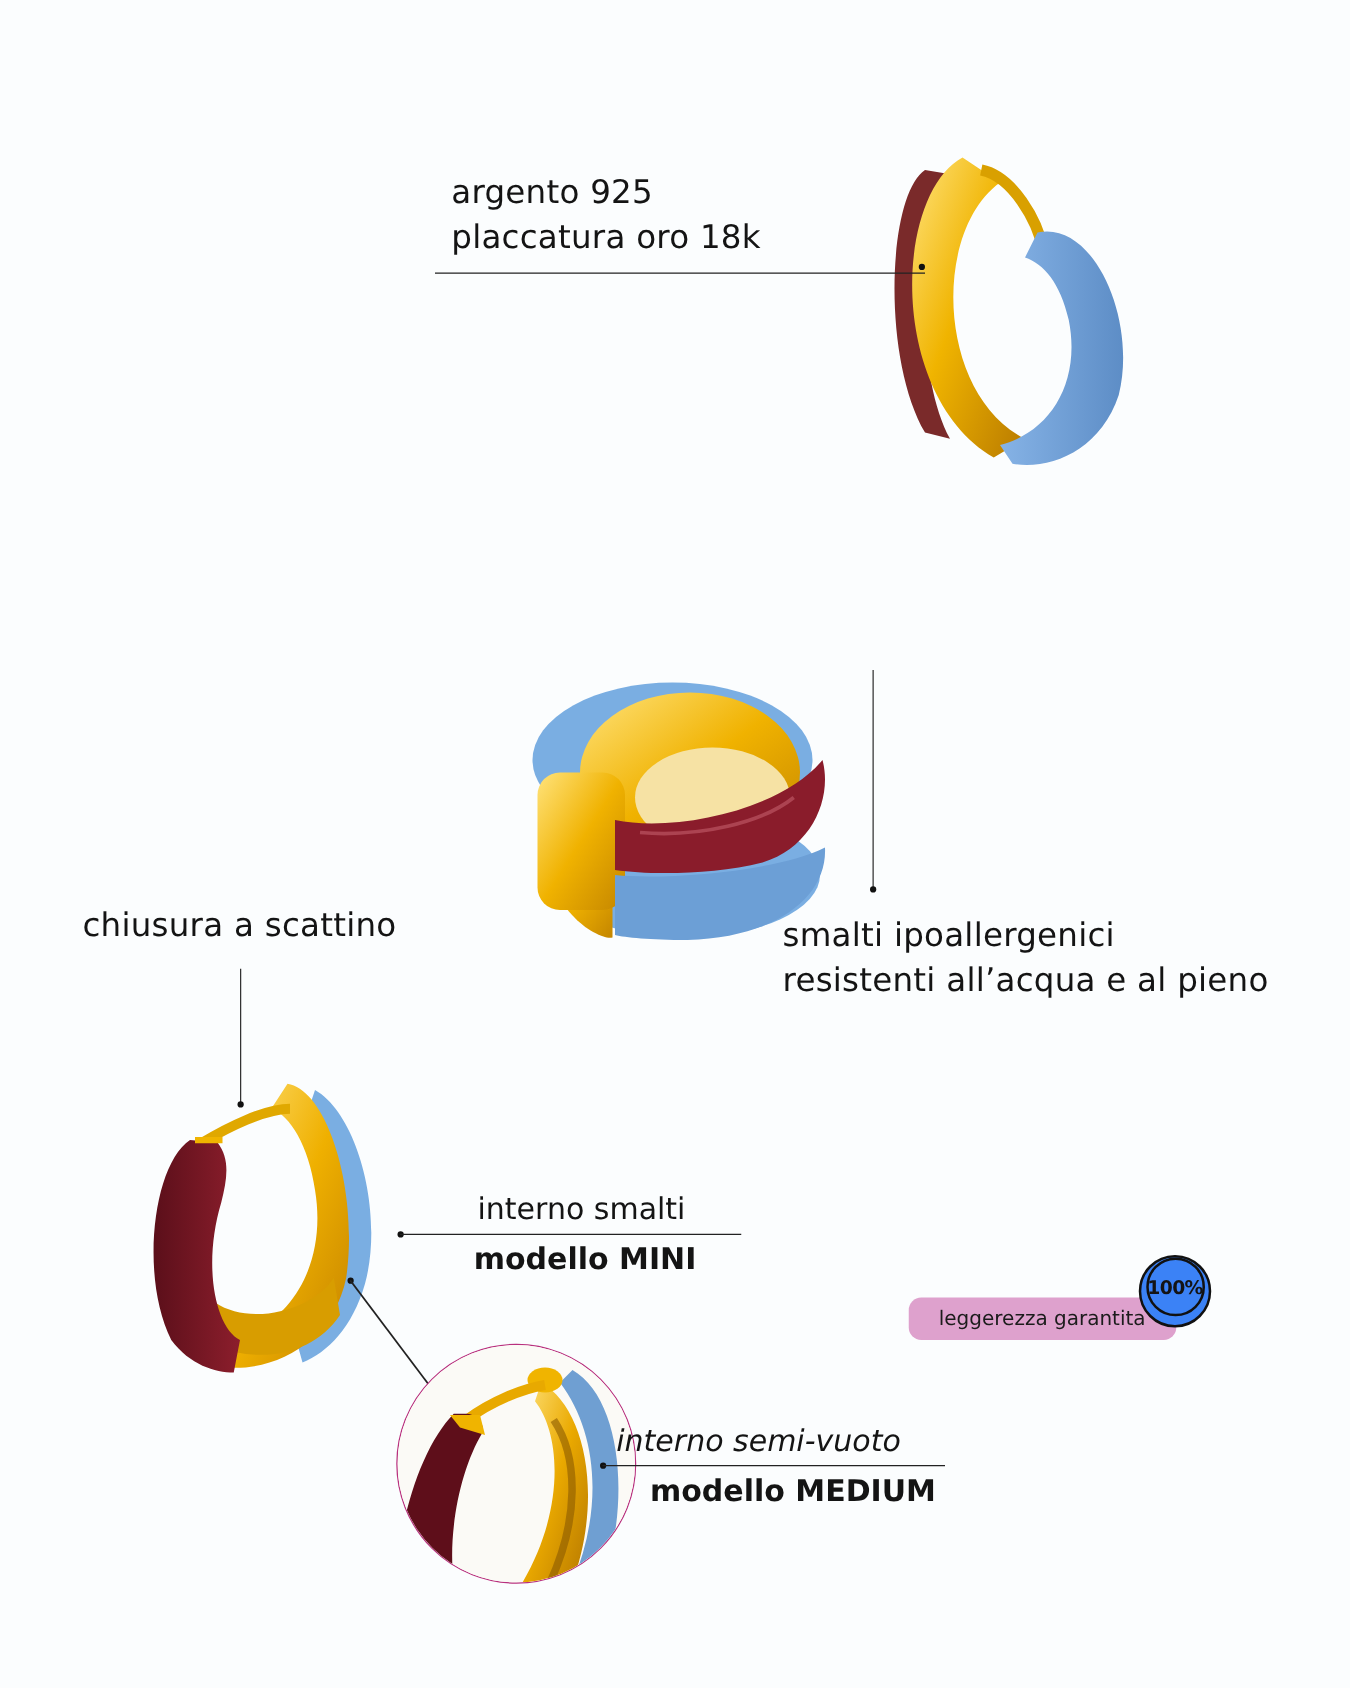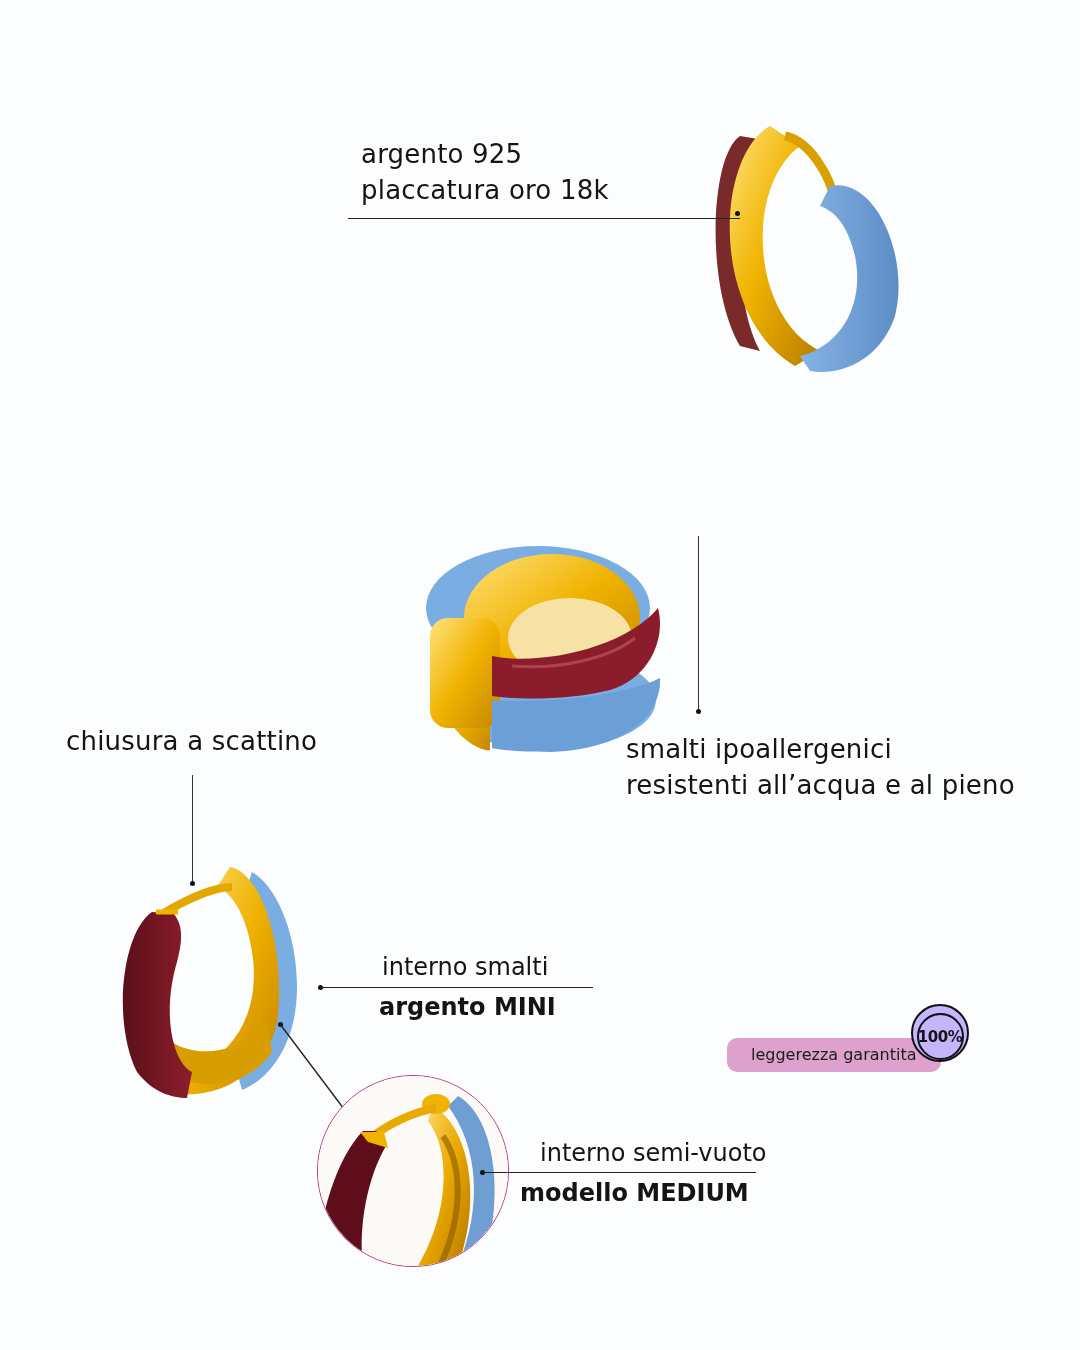--- a/index.html
+++ b/index.html
@@ -16,22 +16,22 @@
     .hline { height:1.4px; background:#222; }
     .vline { width:1.4px; background:#333; }
     .dot { width:5px; height:5px; border-radius:50%; background:#111; }
     svg { display:block; }
     .badge {
       background:#dea1cd; border-radius:10px; font-size:16px; color:#1c1c1c;
       padding:0 24px; height:34px; line-height:34px; white-space:nowrap;
     }
     .seal {
       width:58px; height:58px; border-radius:50%;
-      border:2.5px solid #111; box-sizing:border-box; background:#c4b5fd;
-      display:flex; align-items:flex-end; justify-content:center;
+      border:2.5px solid #111; box-sizing:border-box; background:#3b82f6;
+      display:flex; align-items:flex-start; justify-content:center;
     }
     .seal-inner {
       width:47px; height:47px; border-radius:50%;
       border:2px solid #111; box-sizing:border-box;
       display:flex; align-items:center; justify-content:center;
       font-size:15px; font-weight:bold; letter-spacing:-0.5px;
     }
     .zoom-circle {
       width:190px; height:190px; border-radius:50%;
       border:1.5px solid #b8307e; overflow:hidden; background:#fbfaf6;
@@ -137,21 +137,21 @@
     <path d="M40 50 C 10 70, 0 160, 25 210 C 40 230, 60 236, 75 236 L 80 210 C 60 200, 50 150, 65 100 C 70 80, 72 65, 62 52 Z" fill="url(#burgC)"></path>
     <path d="M44 50 L 66 50" stroke="#f0b400" stroke-width="5"></path>
   </svg>
 </div>
 
 <div class="abs" style="left:318px; top:985px;">
     <div class="dot"></div>
   </div>
 <div class="abs hline" style="left:320px; top:987px; width:273px;"></div>
 <div class="abs label-md" style="left:382px; top:951px;">interno smalti</div>
-<div class="abs label-md bold" style="left:379px; top:991px;">argento MINI</div>
+<div class="abs label-md bold" style="left:379px; top:991px;">modello MINI</div>
 
 <div class="abs" style="left:278px; top:1022px;">
     <div class="dot"></div>
   </div>
 <svg class="abs" style="left:280px; top:1024px;" width="70" height="92">
   <line x1="0" y1="0" x2="67" y2="89" stroke="#222" stroke-width="1.4"></line>
 </svg>
 
 <div class="abs zoom-circle" style="left:317px; top:1075px;">
   <svg width="190" height="190" viewBox="0 0 190 190">
@@ -174,21 +174,21 @@
 
     <path d="M45 55 C 20 80, 0 140, 0 190 L 45 190 C 40 150, 50 100, 68 70 C 70 62, 62 55, 55 55 Z" fill="#5e0e1a"></path>
     <path d="M42 56 L 66 56 L 70 72 L 50 66 Z" fill="#f0b400"></path>
   </svg>
 </div>
 
 <div class="abs" style="left:480px; top:1170px;">
     <div class="dot"></div>
   </div>
 <div class="abs hline" style="left:482px; top:1172px; width:274px;"></div>
-<div class="abs label-md" style="left:540px; top:1137px;">interno semi-vuoto</div>
+<div class="abs label-md" style="left:493px; top:1137px;font-style:italic;">interno semi-vuoto</div>
 <div class="abs label-md bold" style="left:520px; top:1177px;">modello MEDIUM</div>
 
 <div class="abs badge" style="left:727px; top:1038px; width:166px;">
   <span>leggerezza garantita</span>
 </div>
 <div class="abs seal" style="left:911px; top:1004px;">
   <div class="seal-inner">
     <span>100%</span>
   </div>
 </div>

